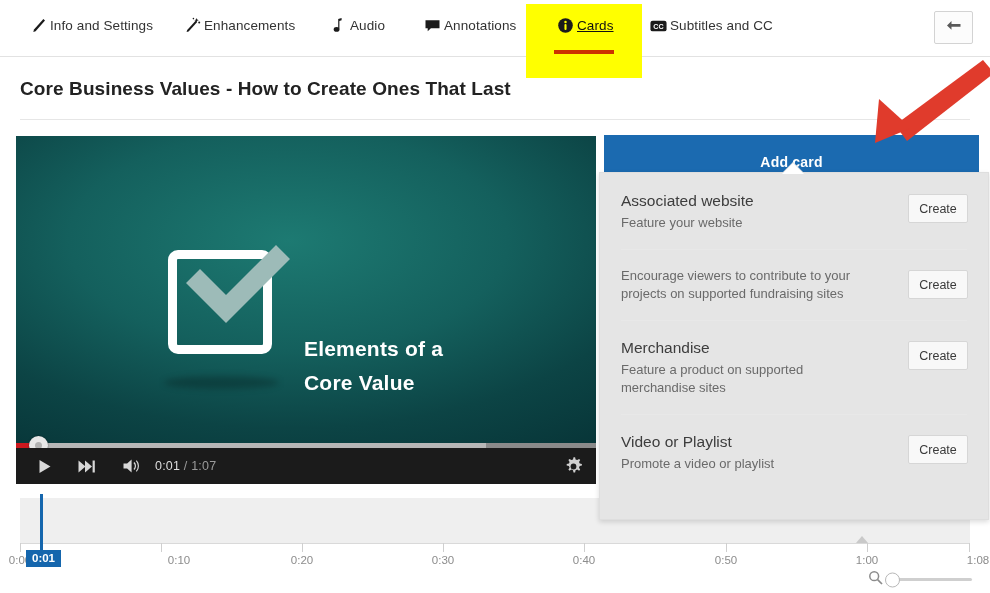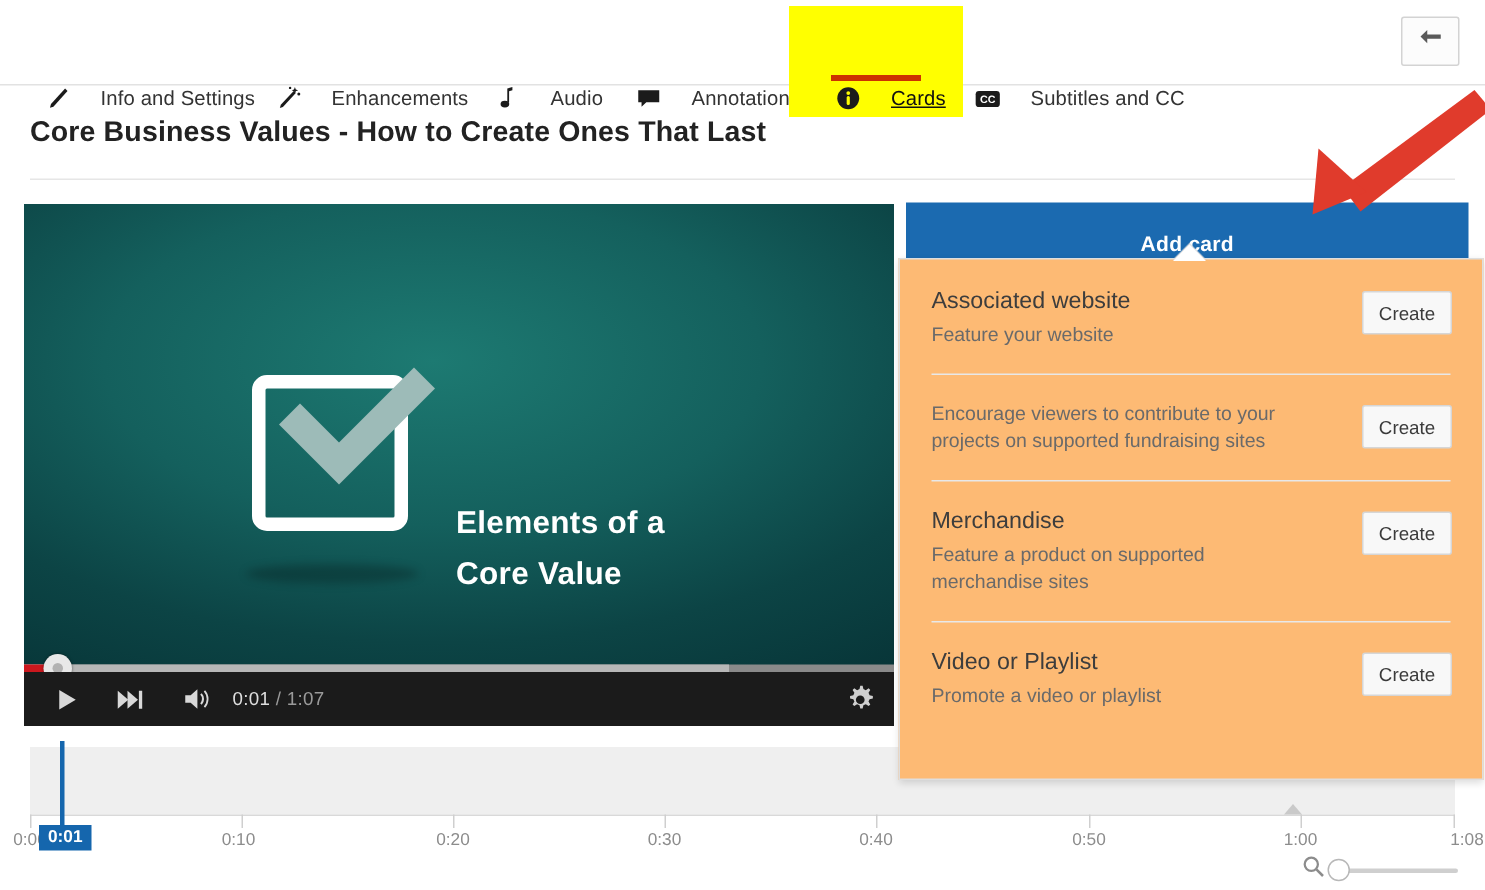--- a/index.html
+++ b/index.html
@@ -22,24 +22,23 @@
     left: 0; top: 0;
     width: 990px; height: 57px;
     border-bottom: 1px solid #e2e2e2;
     box-sizing: border-box;
   }
   .tab {
     position: absolute;
     top: 17px;
     display: flex;
     align-items: center;
-    gap: 20px;
+    gap: 3px;
     white-space: nowrap;
     cursor: pointer;
-    margin-top: 40px;
   }
   .tab-label {
     font-size: 13.5px;
     color: #333333;
     letter-spacing: .1px;
   }
   .tab-ico {
     display: inline-flex;
     align-items: center;
     justify-content: center;
@@ -213,21 +212,21 @@
     display: flex;
     align-items: center;
     justify-content: center;
     cursor: pointer;
     letter-spacing: .2px;
   }
   .panel {
     position: absolute;
     left: 599px; top: 172px;
     width: 390px; height: 348px;
-    background: #fdba74;
+    background: #e5e5e5;
     border: 1px solid #dedede;
     box-sizing: border-box;
     box-shadow: 0 2px 5px rgba(0,0,0,.14);
     z-index: 5;
   }
   .panel-caret {
     position: absolute;
     left: 782px; top: 163px;
     width: 0; height: 0;
     border-left: 11px solid transparent;
@@ -558,21 +557,21 @@
     <div class="tl-tick" style="left:20px"></div>
     <div class="tl-tick" style="left:161px"></div>
     <div class="tl-tick" style="left:302px"></div>
     <div class="tl-tick" style="left:443px"></div>
     <div class="tl-tick" style="left:584px"></div>
     <div class="tl-tick" style="left:726px"></div>
     <div class="tl-tick" style="left:867px"></div>
     <div class="tl-tick" style="left:969px"></div>
 
     <div class="tl-tick-label" style="left:20px">0:00</div>
-    <div class="tl-tick-label" style="left:159px">0:10</div>
+    <div class="tl-tick-label" style="left:179px">0:10</div>
     <div class="tl-tick-label" style="left:302px">0:20</div>
     <div class="tl-tick-label" style="left:443px">0:30</div>
     <div class="tl-tick-label" style="left:584px">0:40</div>
     <div class="tl-tick-label" style="left:726px">0:50</div>
     <div class="tl-tick-label" style="left:867px">1:00</div>
     <div class="tl-tick-label" style="left:978px">1:08</div>
 
     <div class="tl-marker" style="left:856px"></div>
 
     <div class="tl-playhead" style="left:40px"></div>

